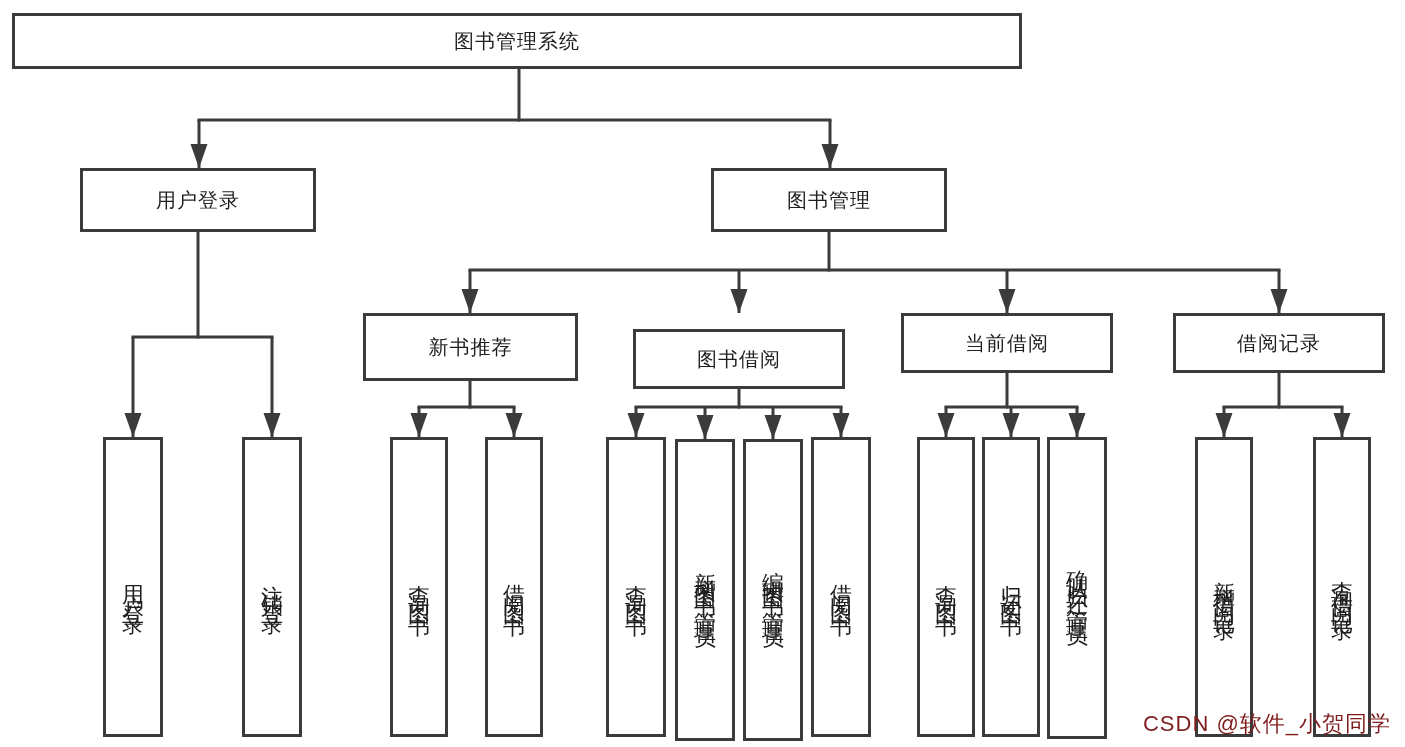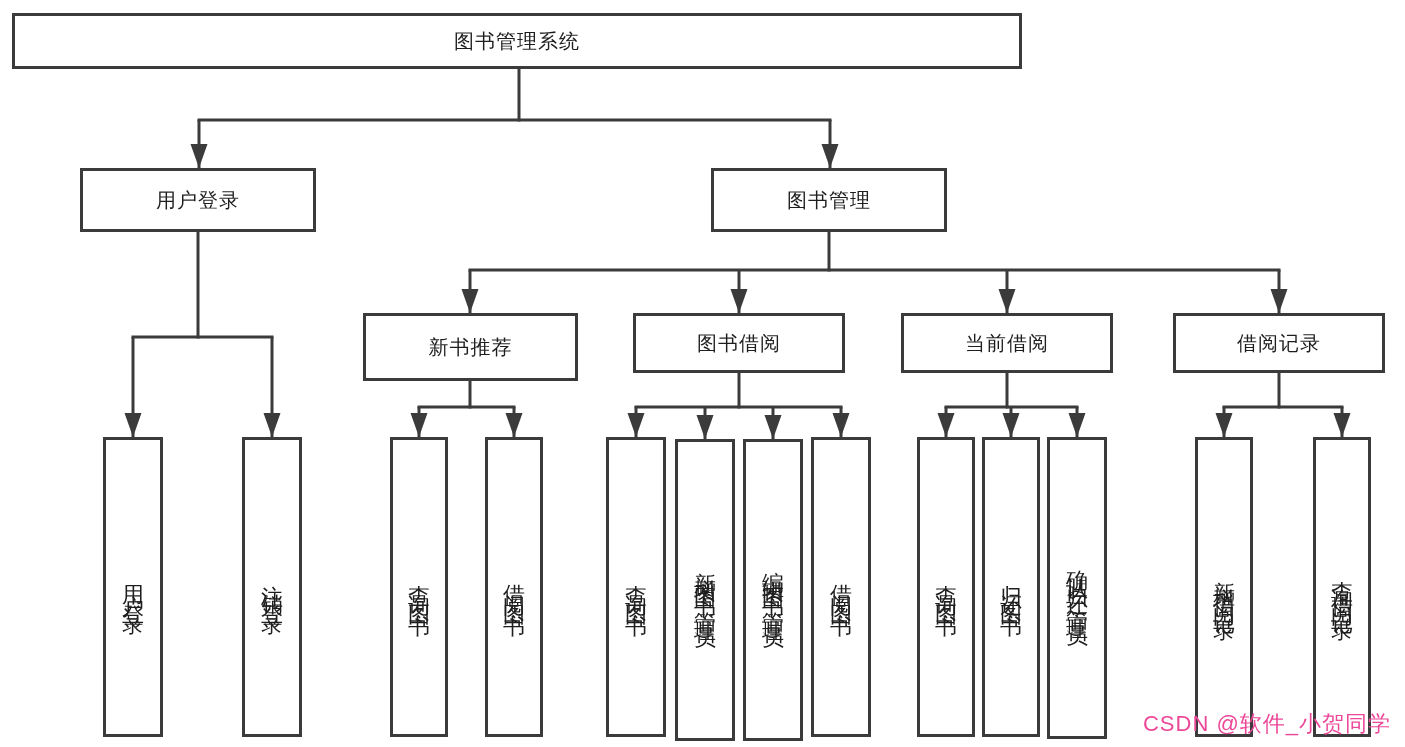--- a/index.html
+++ b/index.html
@@ -34,21 +34,21 @@
     font-size: 22px;
     letter-spacing: 10px;
     white-space: normal;
   }
   .box.vert.sp6 { letter-spacing: 8px; }
   .box.vert.sp9 { letter-spacing: 8px; }
   .watermark {
     position: absolute;
     right: 14px;
     bottom: 8px;
-    color: #ec4899;
+    color: #7f1d1d;
     font-size: 22px;
     letter-spacing: 1px;
     z-index: 5;
   }
 </style>
 </head>
 <body>
 
 <div class="canvas">
 
@@ -113,21 +113,21 @@
       <line x1="1342" y1="407" x2="1342" y2="437" marker-end="url(#arrow)"></line>
     </g>
   </svg>
 
   <div class="box" style="left:12px; top:13px; width:1010px; height:56px;">图书管理系统</div>
 
   <div class="box" style="left:80px; top:168px; width:236px; height:64px;">用户登录</div>
   <div class="box" style="left:711px; top:168px; width:236px; height:64px;">图书管理</div>
 
   <div class="box" style="left:363px; top:313px; width:215px; height:68px;">新书推荐</div>
-  <div class="box" style="left:633px; top:313px; width:212px; height:60px;">图书借阅</div>
+  <div class="box" style="left:633px; top:329px; width:212px; height:60px;">图书借阅</div>
   <div class="box" style="left:901px; top:313px; width:212px; height:60px;text-align:right;">当前借阅</div>
   <div class="box" style="left:1173px; top:313px; width:212px; height:60px;">借阅记录</div>
 
   <div class="box vert" style="left:103px; top:437px; width:60px; height:300px;">用户登录</div>
   <div class="box vert" style="left:242px; top:437px; width:60px; height:300px;">注销登录</div>
 
   <div class="box vert" style="left:390px; top:437px; width:58px; height:300px;">查询图书</div>
   <div class="box vert" style="left:485px; top:437px; width:58px; height:300px;">借阅图书</div>
 
   <div class="box vert" style="left:606px; top:437px; width:60px; height:300px;">查询图书</div>

